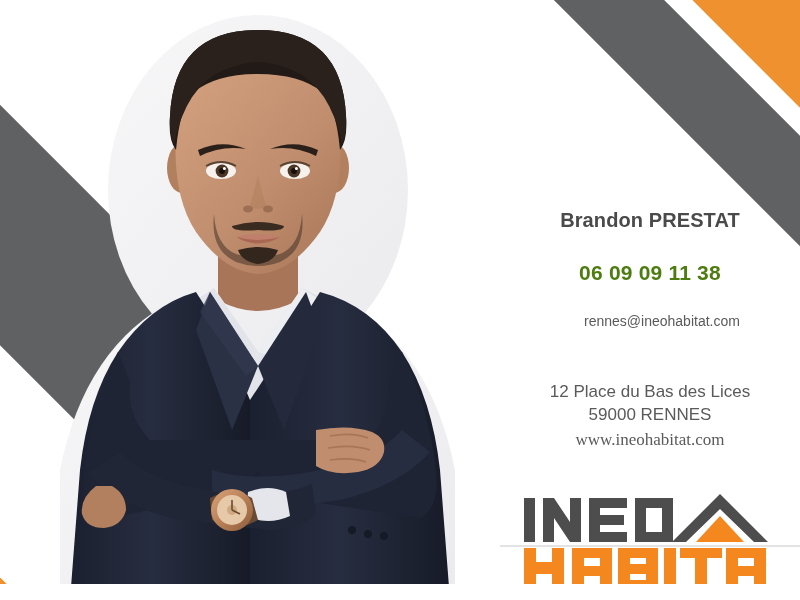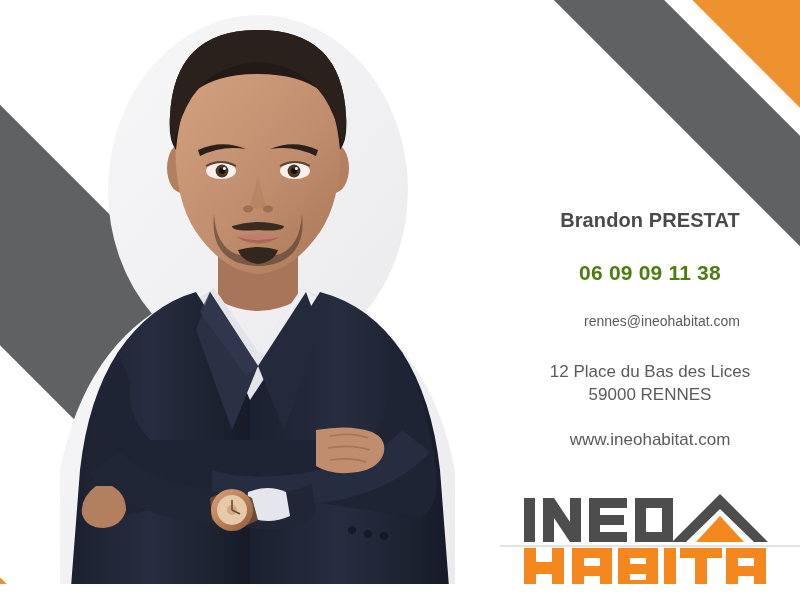--- a/index.html
+++ b/index.html
@@ -105,34 +105,35 @@
   #email-address {
     position: absolute;
     top: 313px;
     left: 12px;
     width: 100%;
     font-size: 14px;
     color: #5a5a5a;
   }
   #postal-address {
     position: absolute;
-    top: 360px;
+    top: 380px;
     left: 0;
     width: 100%;
     font-size: 17px;
     color: #5a5a5a;
     line-height: 23px;
   }
   #website-url {
     position: absolute;
     top: 430px;
     left: 0;
     width: 100%;
     font-size: 17px;
     color: #5a5a5a;
+    font-family: Liberation Serif, serif;
   }
 
   
   #logo-rule {
     position: absolute;
     left: 0px;
     top: 545px;
     width: 300px;
     height: 2px;
     background: #e3e3e3;

